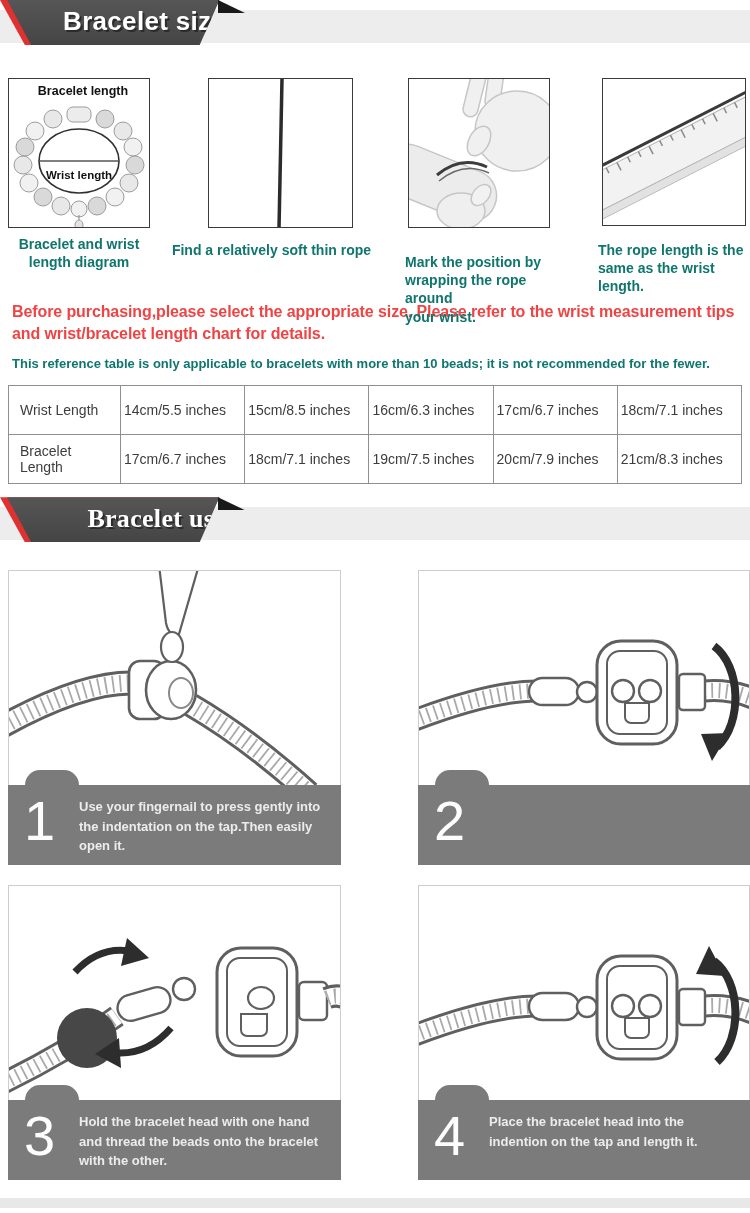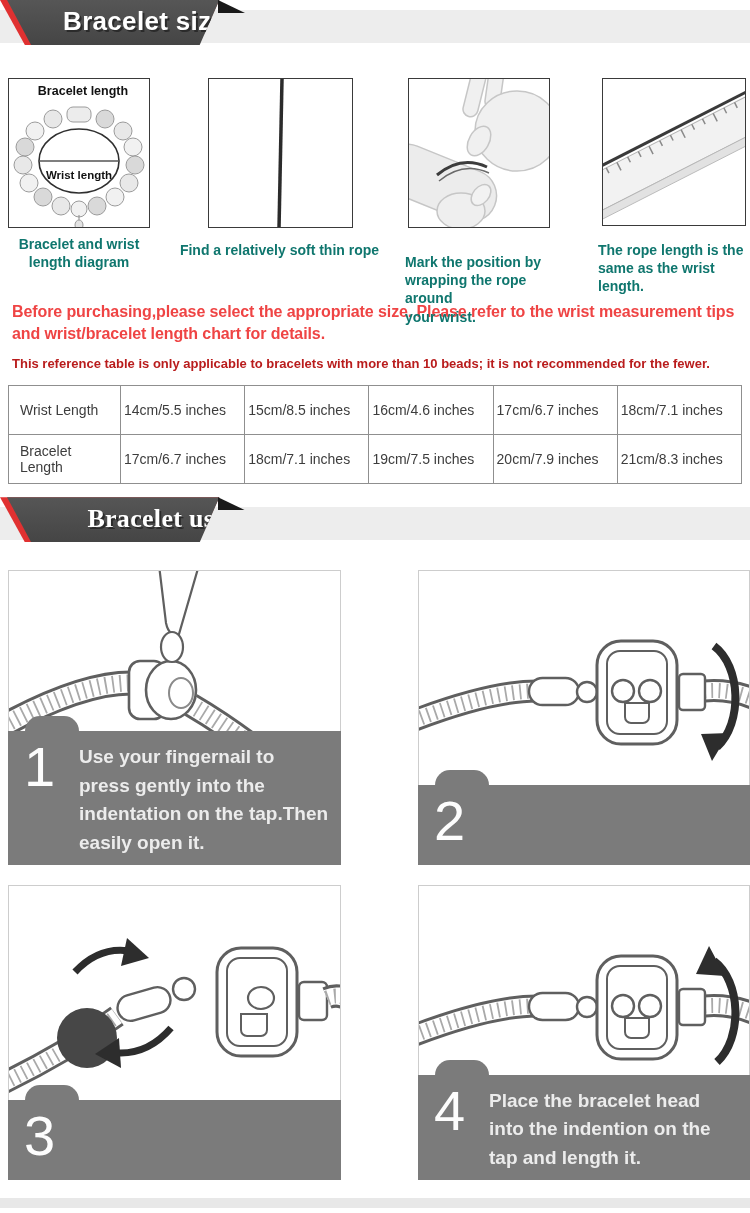--- a/index.html
+++ b/index.html
@@ -27,46 +27,46 @@
   .measure { position:relative; height:212px; margin-top:33px; }
   .mbox { position:absolute; top:0; background:#fff; border:1.5px solid #3a3a3a; overflow:hidden; }
   .mbox svg { display:block; }
   #box1 { left:8px;   width:142px; height:150px; }
   #box2 { left:208px; width:145px; height:150px; }
   #box3 { left:408px; width:142px; height:150px; }
   #box4 { left:602px; width:144px; height:148px; }
   .mcap { position:absolute; font-weight:700; font-size:14px; color:#0f766e;
           line-height:1.3; white-space:pre-line; }
   #cap1 { left:8px;   top:157px; width:142px; text-align:center; }
-  #cap2 { left:172px; top:163px; width:215px; text-align:center; }
+  #cap2 { left:164px; top:163px; width:215px; text-align:center; }
   #cap3 { left:405px; top:175px; width:172px; }
   #cap4 { left:598px; top:163px; width:160px; }
 
   
   .intro   { margin:11px 12px 0; font-size:16px; font-weight:700; color:#ef4444;
              line-height:1.38; letter-spacing:-.1px; }
-  .warning { margin:11px 12px 0; font-size:13px; font-weight:700; color:#b91c1c; }
+  .warning { margin:11px 12px 0; font-size:13px; font-weight:700; color:#0f766e; }
 
   
   .size-table { margin:14px 8px 0; width:734px; border-collapse:collapse; table-layout:fixed; }
   .size-table td { border:1px solid #8f8f8f; height:49px; font-size:14px; color:#3d3d3d;
                    padding:0 3px; }
   .size-table td.rowlabel { text-align:left; padding-left:11px; width:112px; }
 
   
   .use-grid { margin:28px 8px 0; display:grid; grid-template-columns:333px 332px;
               column-gap:77px; row-gap:20px; }
   .panel { position:relative; height:295px; background:#fff; border:1px solid #cdcdcd; }
   .pillu { position:absolute; left:0; top:0; width:100%; height:215px; overflow:hidden; }
   .pcap  { position:absolute; left:-1px; right:-1px; bottom:-1px; min-height:80px;
            background:#7b7b7b; padding:9px 12px 8px 16px; display:flex; gap:15px; }
   .bump  { position:absolute; top:-15px; left:17px; width:54px; height:15px;
            border-radius:27px 27px 0 0; background:#7b7b7b; }
   .pnum  { font-size:56px; line-height:.95; color:#fdfdfd; font-weight:400; min-width:40px; }
-  .ptext { font-size:19px; font-weight:700; color:#ececec; line-height:1.5;
+  .ptext { font-size:13px; font-weight:700; color:#ececec; line-height:1.5;
            max-width:256px; margin-top:3px; }
 
   .footer-strip { margin-top:18px; height:10px; background:#e8e8e8; }
 </style>
 </head>
 <body>
 
 <div class="banner">
   <div class="bar"></div>
   <div class="red"></div>
@@ -152,21 +152,21 @@
 
 <p class="intro">Before purchasing,please select the appropriate size. Please refer to the wrist measurement tips and wrist/bracelet length chart for details.</p>
 <p class="warning">This reference table is only applicable to bracelets with more than 10 beads; it is not recommended for the fewer.</p>
 
 <table class="size-table">
   <tbody>
     <tr>
       <td class="rowlabel">Wrist Length</td>
       <td>14cm/5.5 inches</td>
       <td>15cm/8.5 inches</td>
-      <td>16cm/4.6 inches</td>
+      <td>16cm/6.3 inches</td>
       <td>17cm/6.7 inches</td>
       <td>18cm/7.1 inches</td>
     </tr>
     <tr>
       <td class="rowlabel">Bracelet Length</td>
       <td>17cm/6.7 inches</td>
       <td>18cm/7.1 inches</td>
       <td>19cm/7.5 inches</td>
       <td>20cm/7.9 inches</td>
       <td>21cm/8.3 inches</td>
@@ -256,20 +256,21 @@
         <path d="M232,128 h26 v16 a6,6 0 0 1 -6,6 h-14 a6,6 0 0 1 -6,-6 Z" fill="none" stroke="#5f5f5f" stroke-width="2"></path>
         <rect x="290" y="96" width="28" height="38" rx="5" fill="#fff" stroke="#5f5f5f" stroke-width="2.4"></rect>
         <path d="M318,112 Q332,106 345,118" fill="none" stroke="#5f5f5f" stroke-width="23"></path>
         <path d="M318,112 Q332,106 345,118" fill="none" stroke="#fff" stroke-width="17"></path>
         <path d="M318,112 Q332,106 345,118" fill="none" stroke="#a9a9a9" stroke-width="15" stroke-dasharray="1.8,5.5"></path>
       </svg>
     </div>
     <div class="pcap">
       <div class="bump"></div>
       <div class="pnum">3</div>
+      <p class="ptext">Hold the bracelet head with one hand and thread the beads onto the bracelet with the other.</p>
     </div>
   </div>
 
   <div class="panel">
     <div class="pillu">
       <svg viewBox="0 0 333 215" width="333" height="215">
         <path d="M-12,152 Q70,120 118,120" fill="none" stroke="#5f5f5f" stroke-width="23"></path>
         <path d="M-12,152 Q70,120 118,120" fill="none" stroke="#fff" stroke-width="17"></path>
         <path d="M-12,152 Q70,120 118,120" fill="none" stroke="#a9a9a9" stroke-width="15" stroke-dasharray="1.8,5.5"></path>
         <path d="M285,120 Q315,117 345,132" fill="none" stroke="#5f5f5f" stroke-width="23"></path>

